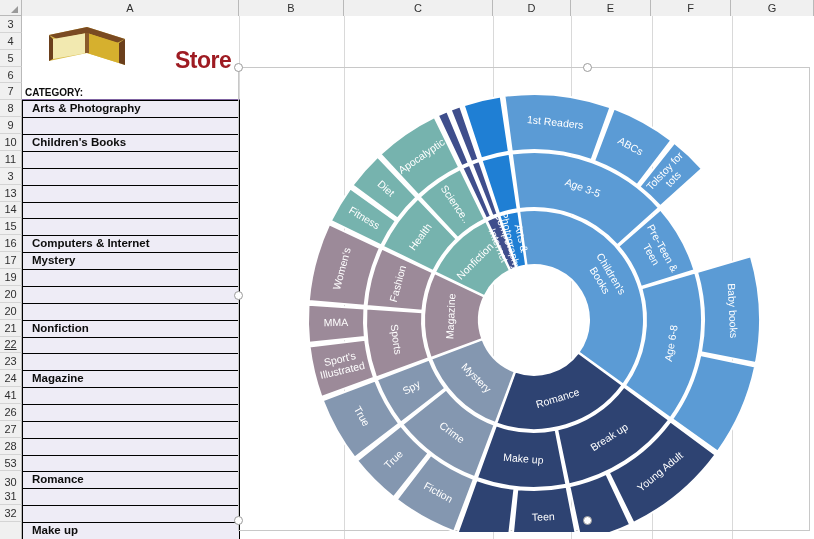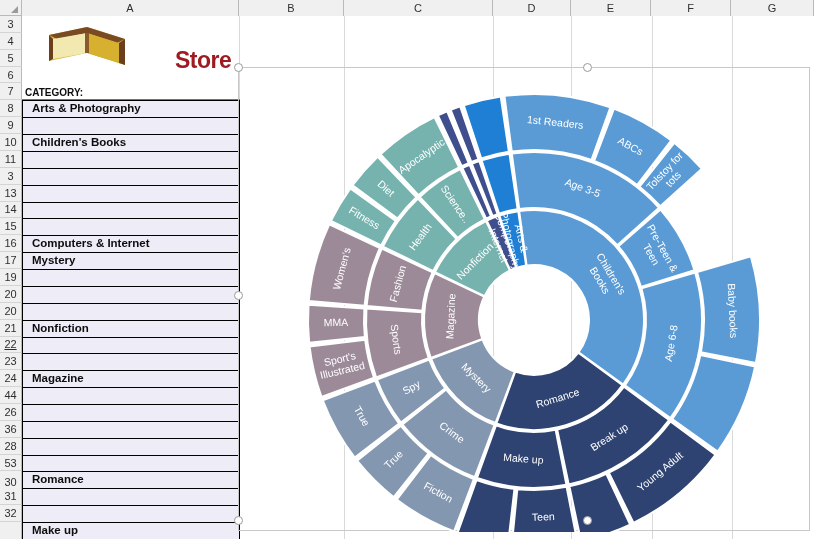--- a/index.html
+++ b/index.html
@@ -282,23 +282,23 @@
         <div class="rowhdr" style="top: 218.44px; height: 16.87px;">15</div>
         <div class="rowhdr" style="top: 235.31px; height: 16.87px;">16</div>
         <div class="rowhdr" style="top: 252.18px; height: 16.87px;">17</div>
         <div class="rowhdr" style="top: 269.05px; height: 16.87px;">19</div>
         <div class="rowhdr" style="top: 285.92px; height: 16.87px;">20</div>
         <div class="rowhdr" style="top: 302.79px; height: 16.87px;">20</div>
         <div class="rowhdr" style="top: 319.66px; height: 16.87px;">21</div>
         <div class="rowhdr" style="top: 336.53px; height: 16.87px; text-decoration: underline;">22</div>
         <div class="rowhdr" style="top: 353.4px; height: 16.87px;">23</div>
         <div class="rowhdr" style="top: 370.27px; height: 16.87px;">24</div>
-        <div class="rowhdr" style="top: 387.14px; height: 16.87px;">44</div>
+        <div class="rowhdr" style="top: 387.14px; height: 16.87px;">41</div>
         <div class="rowhdr" style="top: 404.01px; height: 16.87px;">26</div>
-        <div class="rowhdr" style="top: 420.88px; height: 16.87px;">36</div>
+        <div class="rowhdr" style="top: 420.88px; height: 16.87px;">27</div>
         <div class="rowhdr" style="top: 437.75px; height: 16.87px;">28</div>
         <div class="rowhdr" style="top: 454.62px; height: 16.87px;">53</div>
         <div class="rowhdr" style="top: 471.49px; height: 23px;">30</div>
         <div class="rowhdr" style="top: 488.36px; height: 16.87px;">31</div>
         <div class="rowhdr" style="top: 505.23px; height: 16.87px;">32</div>
         <div class="rowhdr" style="top: 522.1px; height: 16.87px; margin-top: 20px;">33</div>
       </div>
   </div>
 
   <div class="chart-obj">

